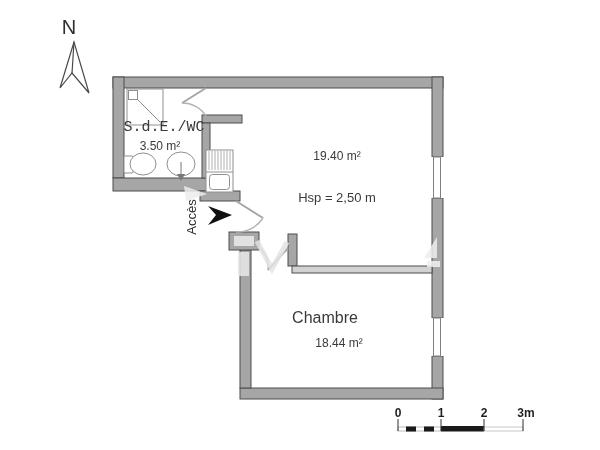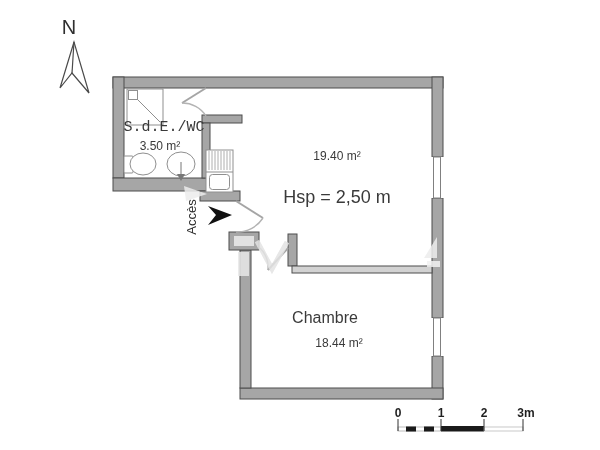--- a/index.html
+++ b/index.html
@@ -5,21 +5,21 @@
   html,body{margin:0;padding:0;background:#fff;}
   .canvas{
     position:relative;width:600px;height:450px;background:#ffffff;overflow:hidden;
     font-family:"Liberation Sans", sans-serif;color:#3d3d3d;
   }
   .canvas svg{position:absolute;left:0;top:0;}
   .lbl{position:absolute;transform:translate(-50%,-50%);white-space:nowrap;line-height:1;}
   .room-name{font-size:16px;color:#3a3a3a;}
   .room-name.small{font-size:15px;}
   .room-area{font-size:12px;color:#3a3a3a;}
-  .room-ceiling{font-size:18px;color:#3a3a3a;}
+  .room-ceiling{font-size:13px;color:#3a3a3a;}
   .north-label{font-size:20px;color:#2f2f2f;}
   .access-label{font-size:13px;color:#2f2f2f;transform:translate(-50%,-50%) rotate(-90deg);}
   .scale-num{font-size:12px;font-weight:bold;color:#1f1f1f;}
 </style>
 </head>
 <body>
 
 <div class="canvas">
 
   <svg width="600" height="450" viewBox="0 0 600 450">

